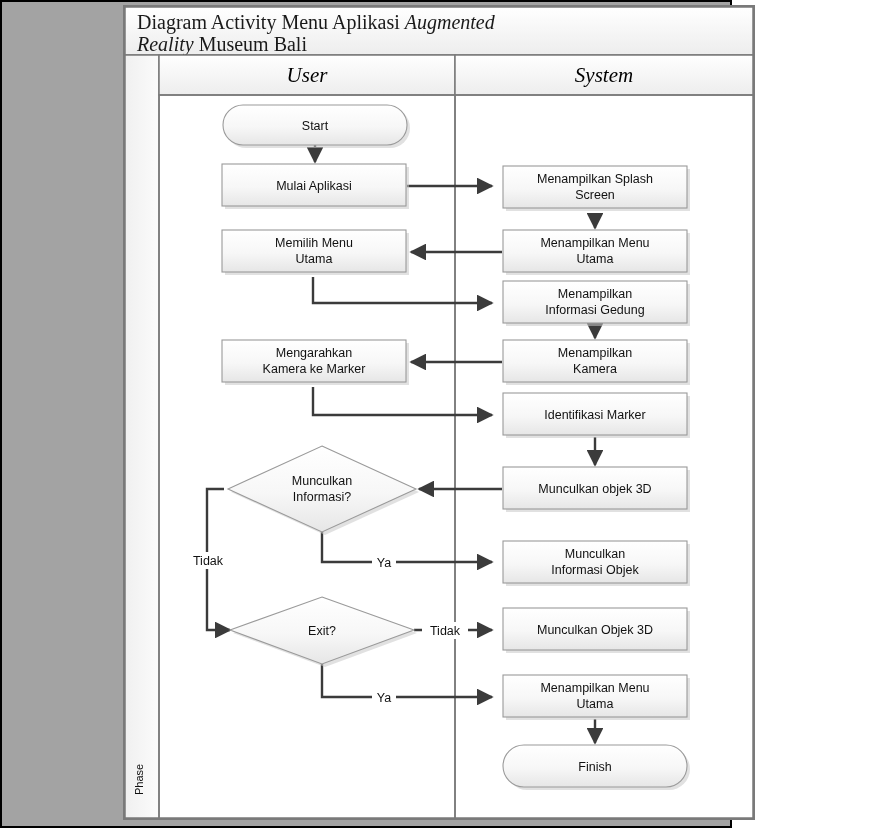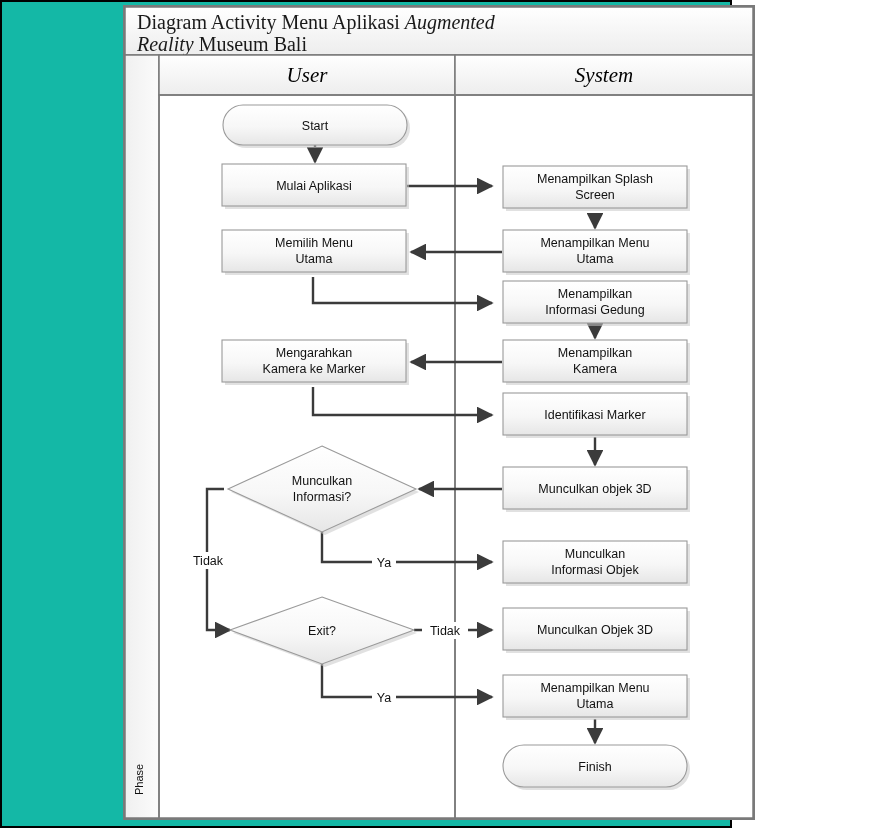--- a/index.html
+++ b/index.html
@@ -1,17 +1,17 @@
 <!DOCTYPE html>
 <html><head>
 <meta charset="utf-8">
 <style>
   html,body{margin:0;padding:0;background:#ffffff;}
   body{width:888px;height:828px;font-family:"Liberation Sans",sans-serif;overflow:hidden;}
-  #page{position:relative;width:732px;height:828px;background:#14b8a6;box-sizing:border-box;border:2px solid #000;}
+  #page{position:relative;width:732px;height:828px;background:#a3a3a3;box-sizing:border-box;border:2px solid #000;}
   #diagram-frame{position:absolute;left:121px;top:3px;width:632px;height:815px;}
   svg{display:block;}
   .lane-label{font-family:"Liberation Serif",serif;font-style:italic;font-size:21px;fill:#000;}
   .title-text{font-family:"Liberation Serif",serif;font-size:20px;fill:#1a1a1a;}
   .title-text .it{font-style:italic;}
   .node-label{font-family:"Liberation Sans",sans-serif;font-size:12.5px;fill:#111;}
   .edge-label{font-family:"Liberation Sans",sans-serif;font-size:12.5px;fill:#111;}
   .phase-label{font-family:"Liberation Sans",sans-serif;font-size:11px;fill:#111;}
   .flowline{stroke:#3b3b3b;stroke-width:2.4;fill:none;}
   .shape-stroke{stroke:#9a9a9a;stroke-width:1.1;}

